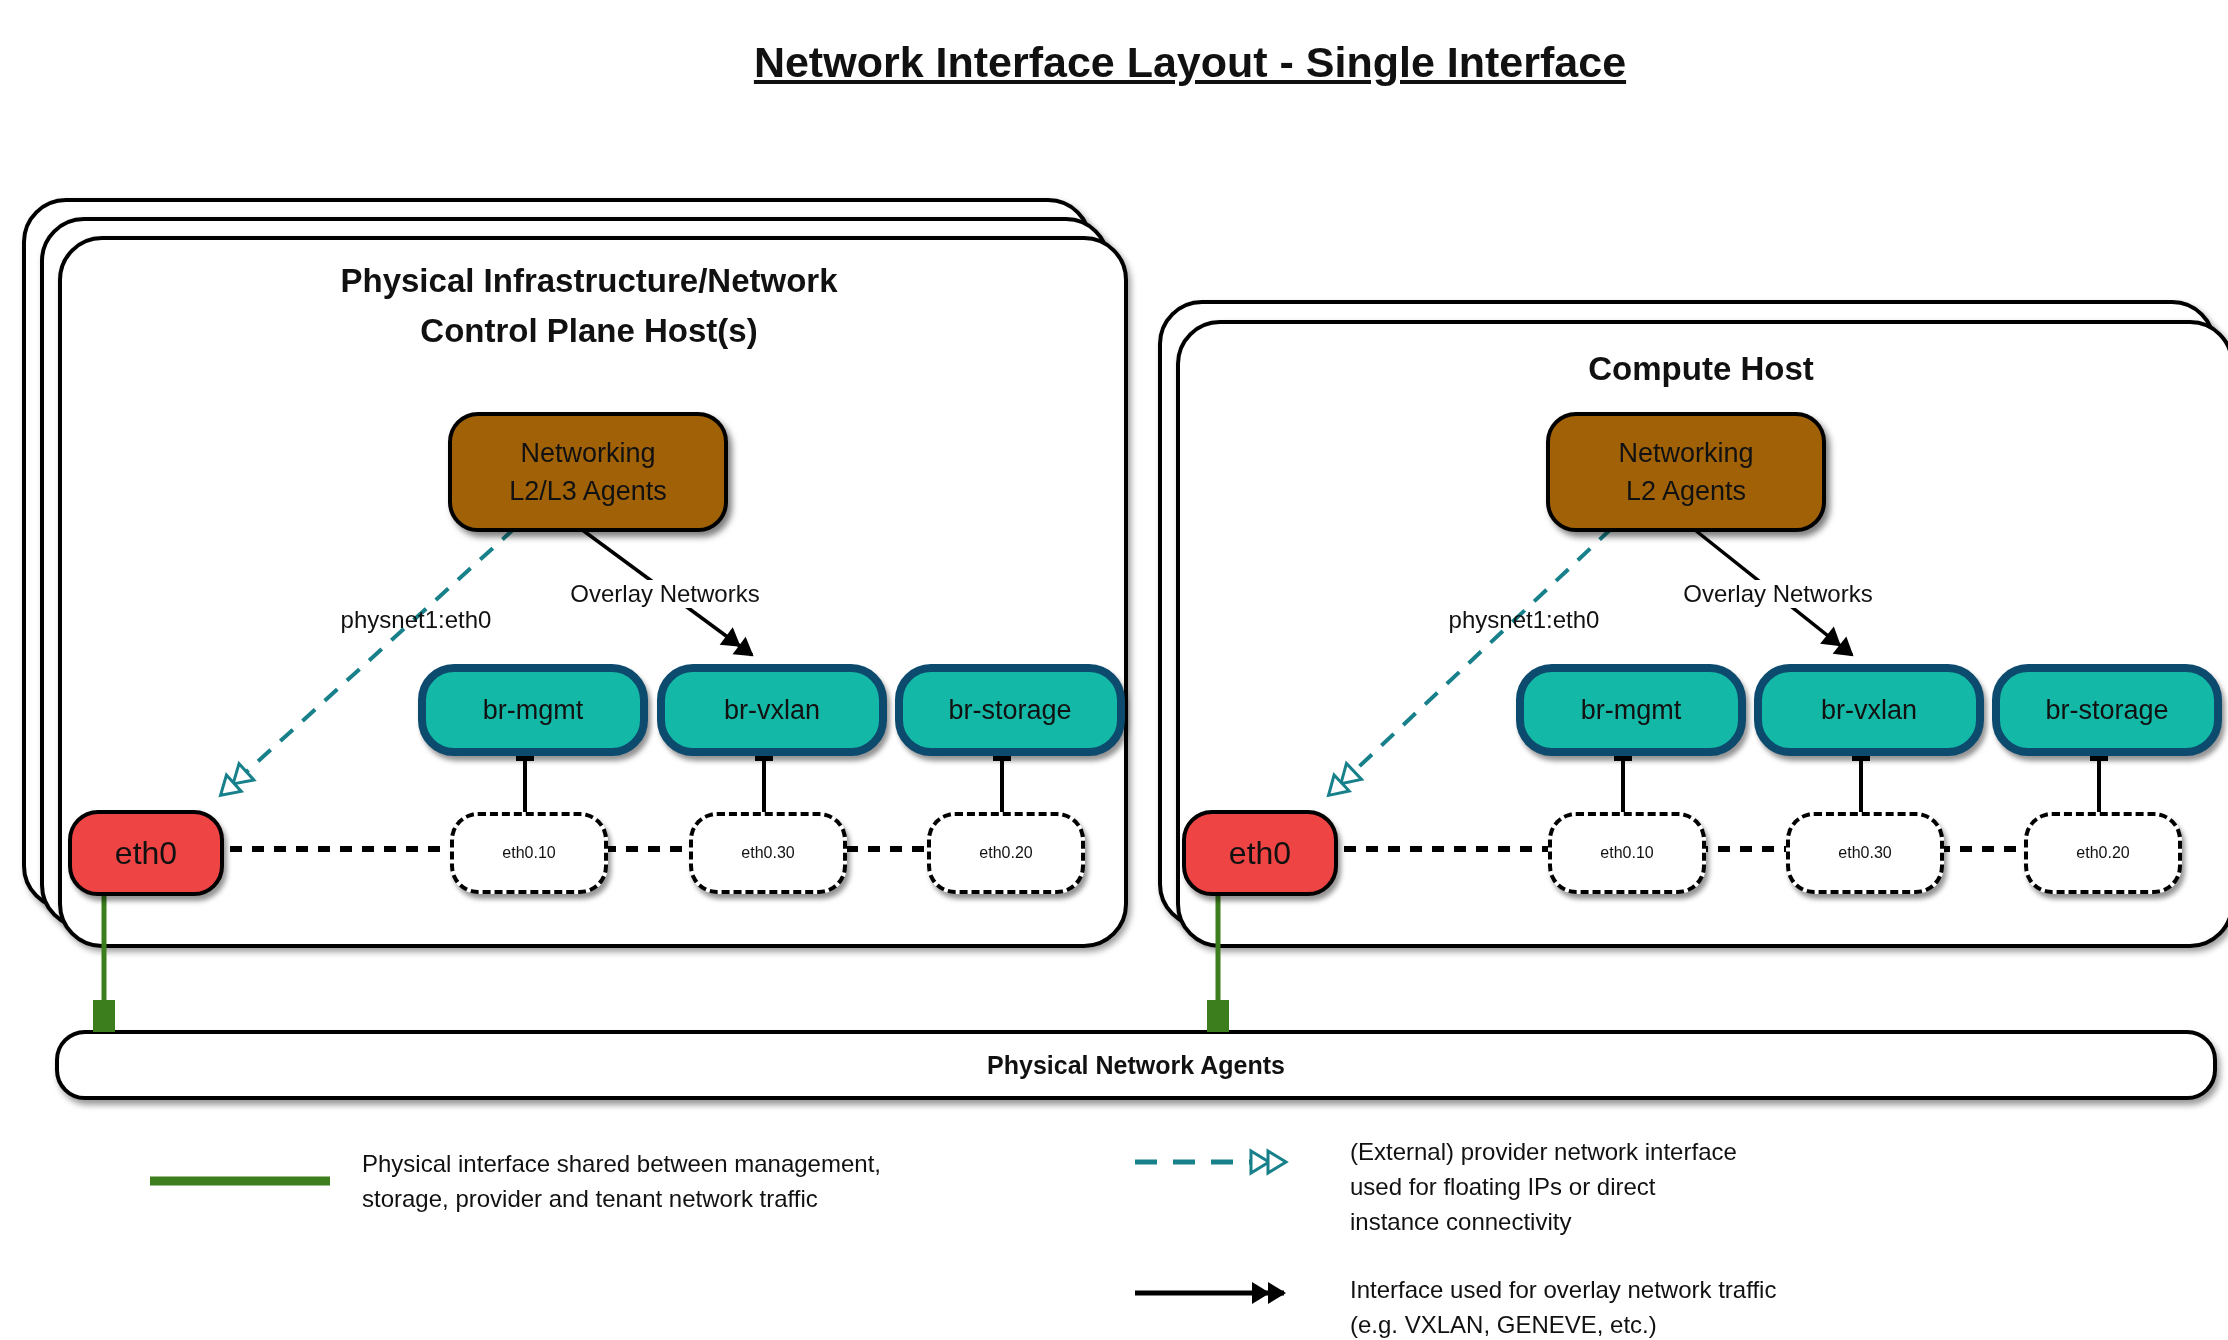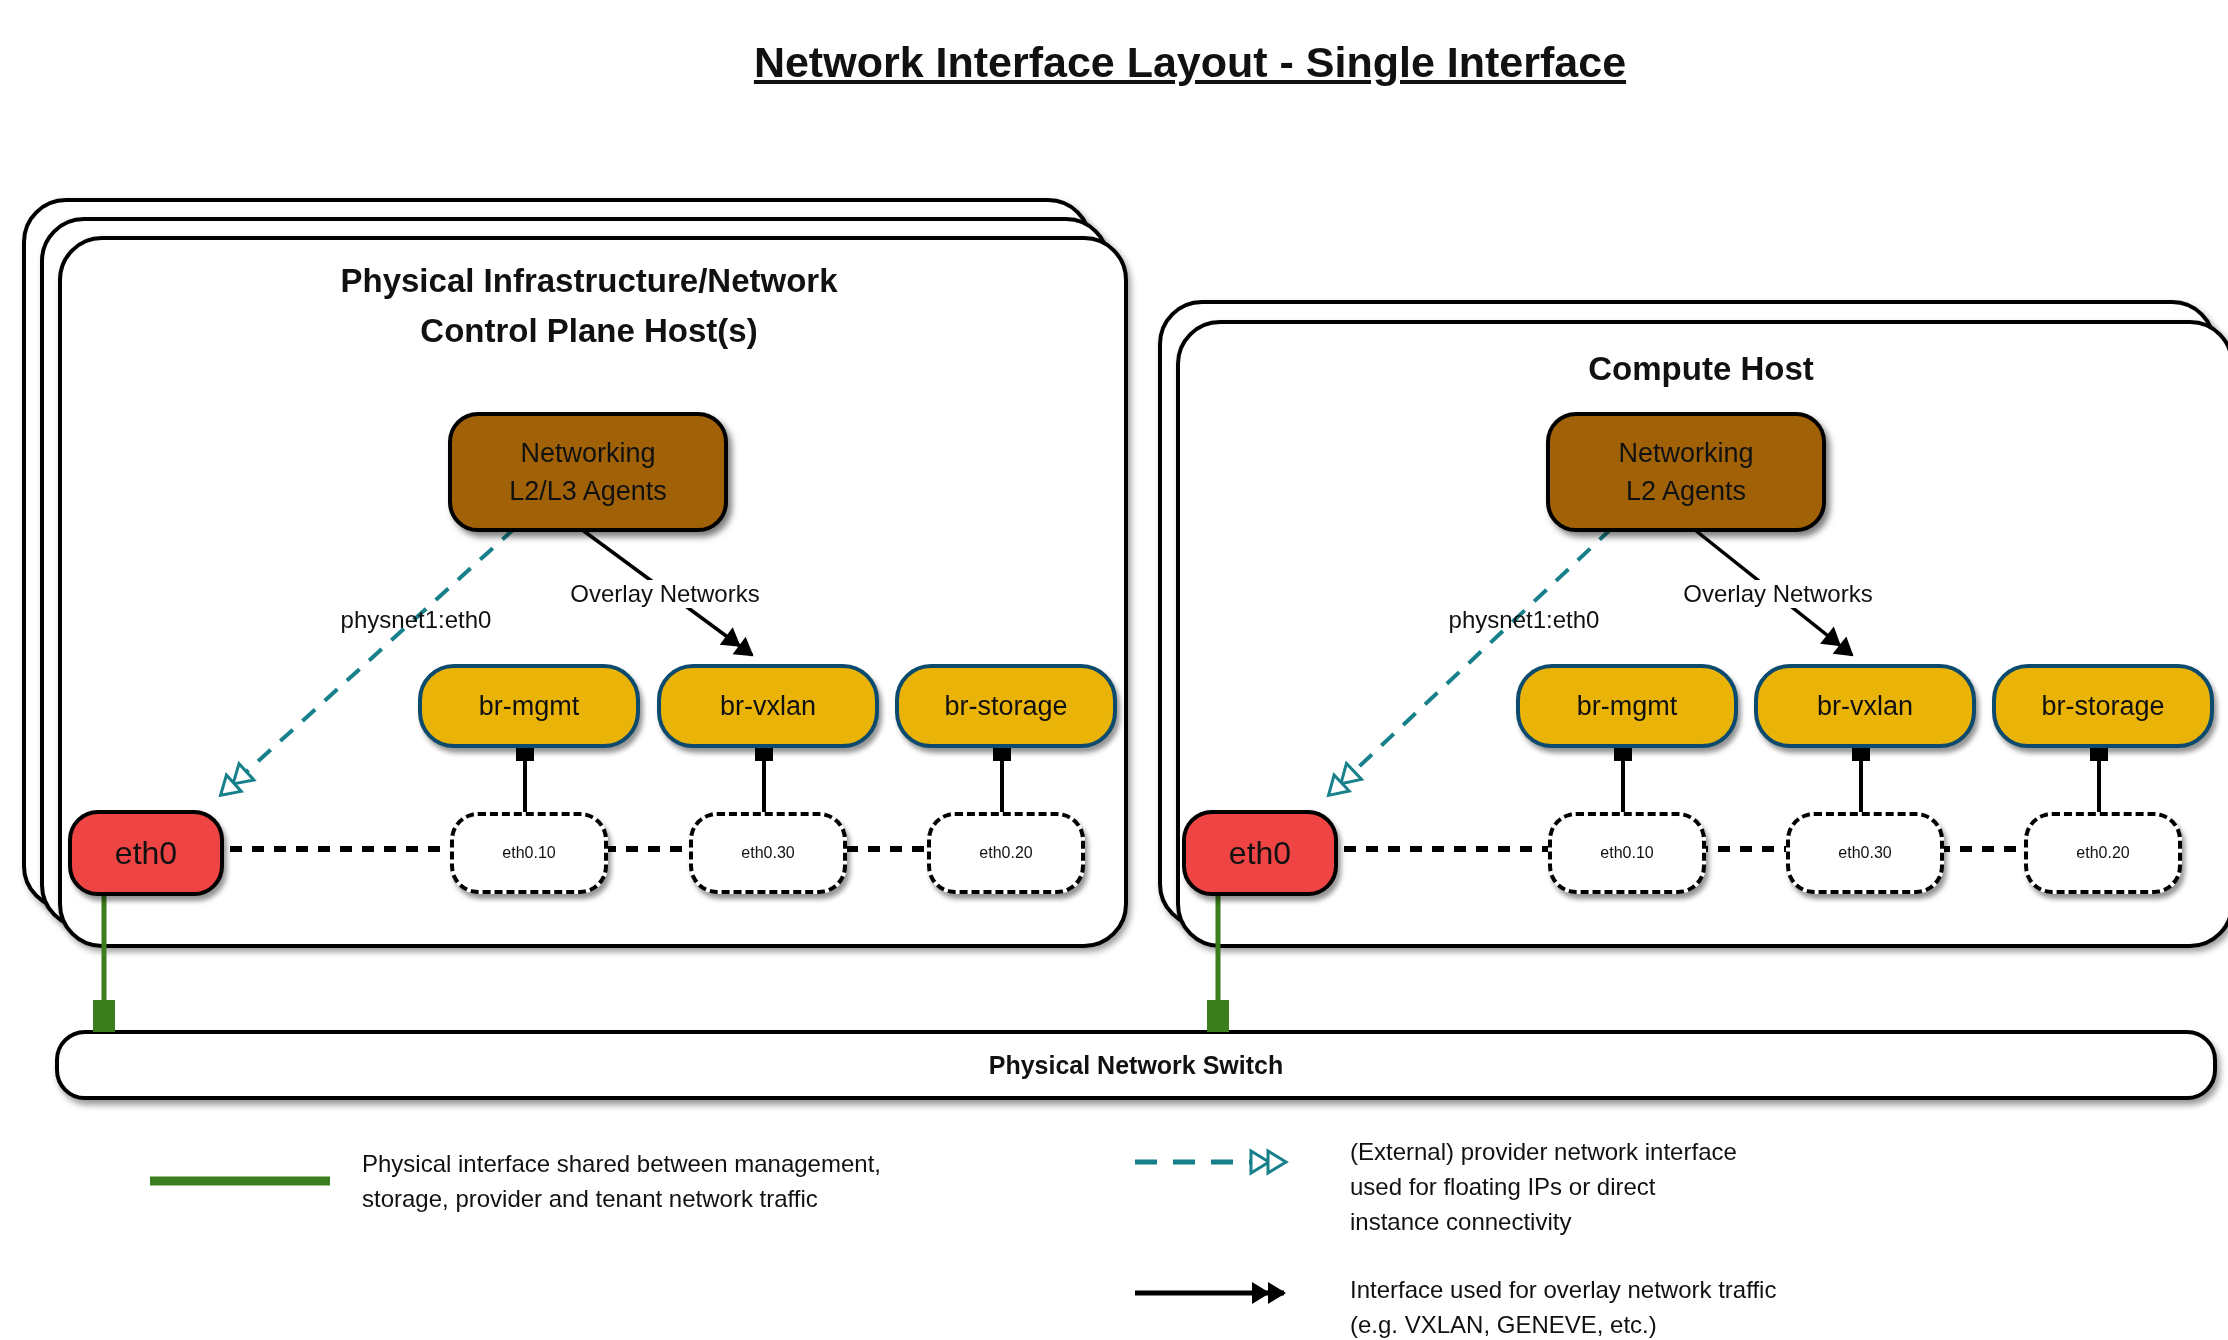--- a/index.html
+++ b/index.html
@@ -6,21 +6,21 @@
   .canvas{position:relative;width:2228px;height:1340px;background:#fff;overflow:hidden;
           font-family:"Liberation Sans","DejaVu Sans",sans-serif;color:#111;}
   .abs{position:absolute;text-decoration:underline;}
   .page-title{font-size:43px;font-weight:bold;text-align:center;color:#111;}
   .hostbox{position:absolute;background:#fff;border:4px solid #000;border-radius:44px;
            box-shadow:3px 4px 6px rgba(0,0,0,0.38);}
   .host-title{position:absolute;text-align:center;font-weight:bold;font-size:33px;line-height:50px;color:#111;}
   .agent{position:absolute;background:#a16207;border:4px solid #000;border-radius:30px;
          display:flex;flex-direction:column;align-items:center;justify-content:center;
          font-size:27px;line-height:38px;box-shadow:4px 5px 6px rgba(0,0,0,0.5);}
-  .pill{position:absolute;background:#eab308;border:4px solid #0c4a6e;border-radius:36px;
+  .pill{position:absolute;background:#14b8a6;border:8px solid #0c4a6e;border-radius:36px;
         display:flex;align-items:center;justify-content:center;font-size:27px;
         box-shadow:3px 5px 5px rgba(0,0,0,0.42);}
   .vlan{position:absolute;background:#fff;border:4px dashed #000;border-radius:28px;
         display:flex;align-items:center;justify-content:center;font-size:16px;
         box-shadow:3px 5px 5px rgba(0,0,0,0.42);}
   .eth0{position:absolute;background:#ef4444;border:4px solid #000;border-radius:30px;
         display:flex;align-items:center;justify-content:center;font-size:32px;
         box-shadow:3px 5px 5px rgba(0,0,0,0.42);}
   .edge-label{position:absolute;font-size:24px;text-align:center;color:#111;}
   .edge-label.bg{background:#fff;}
@@ -39,21 +39,21 @@
   <div class="abs page-title z3" style="left:660px;top:38px;width:1060px;">Network Interface Layout - Single Interface</div>
 
   <div class="hostbox z1" style="left:22px;top:198px;width:1062px;height:704px;"></div>
   <div class="hostbox z1" style="left:40px;top:217px;width:1062px;height:704px;"></div>
   <div class="hostbox z1" style="left:58px;top:236px;width:1062px;height:704px;"></div>
 
   <div class="hostbox z1" style="left:1158px;top:300px;width:1050px;height:620px;"></div>
   <div class="hostbox z1" style="left:1176px;top:320px;width:1050px;height:620px;"></div>
 
   <div class="switchbar z1" style="left:55px;top:1030px;width:2154px;height:62px;">
-    <span>Physical Network Switch</span>
+    <span>Physical Network Agents</span>
   </div>
 
   <svg class="overlay" width="2228" height="1340" viewBox="0 0 2228 1340">
     <defs>
       <marker id="m-teal" markerUnits="userSpaceOnUse" markerWidth="44" markerHeight="30" viewBox="0 0 44 30" refX="36" refY="15" orient="auto">
         <path d="M3,4 L21,15 L3,26 Z" fill="#ffffff" stroke="#17808a" stroke-width="3"></path>
         <path d="M20,4 L38,15 L20,26 Z" fill="#ffffff" stroke="#17808a" stroke-width="3"></path>
       </marker>
       <marker id="m-black" markerUnits="userSpaceOnUse" markerWidth="40" markerHeight="26" viewBox="0 0 40 26" refX="33" refY="13" orient="auto">
         <path d="M1,2 L19,13 L1,24 Z" fill="#000"></path>

